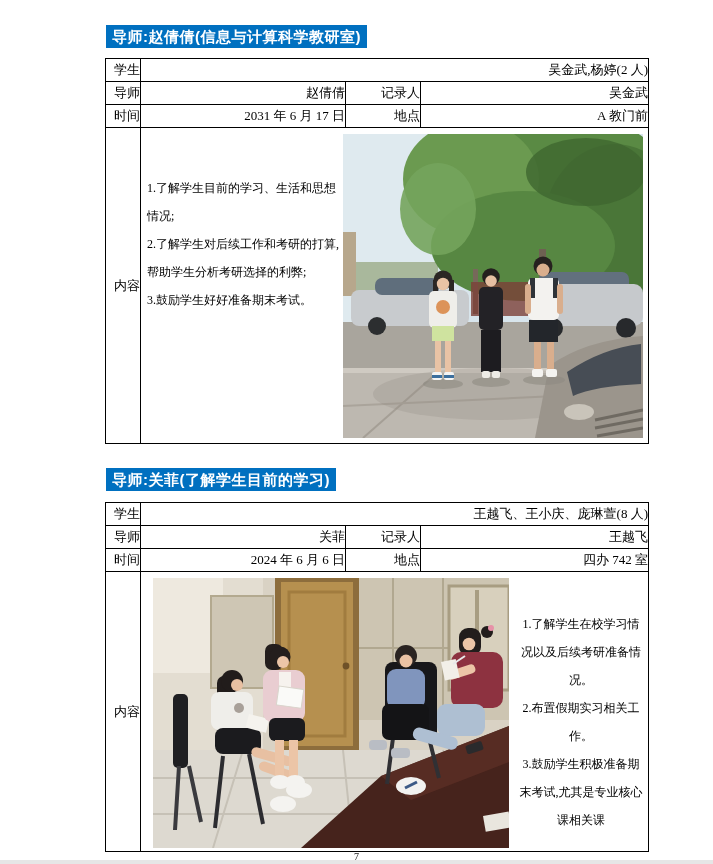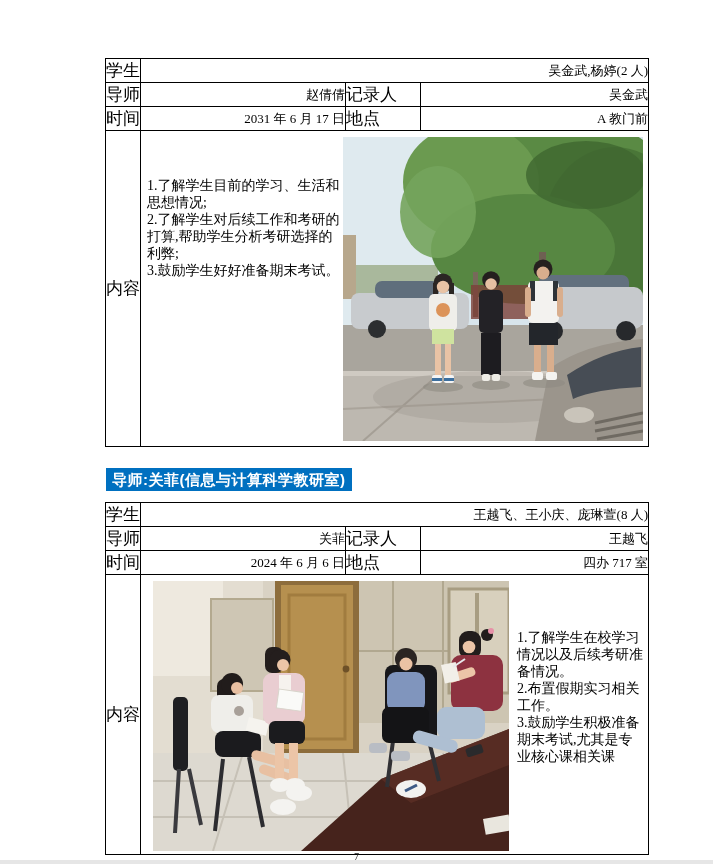--- a/index.html
+++ b/index.html
@@ -10,40 +10,41 @@
           font-size:15px;line-height:23px;height:23px;padding:0 6px;letter-spacing:.5px;
           white-space:nowrap;}
   .banner1{left:106px;top:25px;}
   .banner2{left:106px;top:468px;}
   table.meeting{position:absolute;left:105px;width:543px;border-collapse:collapse;
           table-layout:fixed;font-size:13px;}
   .t1{top:58px;}
   .t2{top:502px;}
   table.meeting td{border:1.5px solid #000;padding:0;vertical-align:middle;
           overflow:hidden;}
-  td.lbl{text-align:left;font-size:17px;}
+  td.lbl{text-align:right;font-size:13px;}
   td.val{padding-left:8px;text-align:right;}
   .row-s{height:23px;}
   .content-flex{display:flex;align-items:flex-start;}
-  .ctext{white-space:pre-line;line-height:17px;font-size:14px;}
+  .ctext{white-space:pre-line;line-height:28px;font-size:12px;}
   .ctext1{width:194px;margin:46px 0 0 6px;}
-  .ctext2{width:128px;margin:54px 0 0 8px;}
+  .ctext2{width:128px;margin:38px 0 0 8px;text-align:center;}
   .photo{flex:0 0 auto;}
   .photo1{width:300px;height:304px;margin:6px 0 0 2px;}
   .photo2{width:356px;height:270px;margin:6px 0 0 12px;}
   .photo svg{display:block;width:100%;height:100%;}
   .page-number{position:absolute;left:354px;top:851px;font-size:10px;color:#222;
           font-family:"Liberation Serif",serif;}
   .page-edge{position:absolute;left:0;top:860px;width:713px;height:4px;background:#e6e6e6;}
 </style>
 </head>
 <body>
 
 <div class="page">
 
+  <div class="banner banner1">导师:赵倩倩(信息与计算科学教研室)</div>
 
   <table class="meeting t1">
     <colgroup>
         <col style="width:35px">
         <col style="width:205px">
         <col style="width:75px">
         <col style="width:228px">
       </colgroup>
     <tbody>
         <tr class="row-s">
@@ -137,21 +138,21 @@
               <rect x="189" y="235" width="11" height="8" rx="2" fill="#f4f3f0"></rect>
               <rect x="203" y="235" width="11" height="8" rx="2" fill="#f4f3f0"></rect>
             </svg>
           </div>
         </div>
       </td>
     </tr>
   </tbody>
     </table>
 
-  <div class="banner banner2">导师:关菲(信息与计算科学教研室)</div>
+  <div class="banner banner2">导师:关菲(了解学生目前的学习)</div>
 
   <table class="meeting t2">
     <colgroup>
         <col style="width:35px">
         <col style="width:205px">
         <col style="width:75px">
         <col style="width:228px">
       </colgroup>
     <tbody>
         <tr class="row-s">
@@ -161,21 +162,21 @@
     <tr class="row-s">
       <td class="lbl">导师</td>
       <td class="val">关菲</td>
       <td class="lbl">记录人</td>
       <td class="val">王越飞</td>
     </tr>
     <tr class="row-s">
       <td class="lbl">时间</td>
       <td class="val">2024 年 6 月 6 日</td>
       <td class="lbl">地点</td>
-      <td class="val">四办 717 室</td>
+      <td class="val">四办 742 室</td>
     </tr>
     <tr style="height:280px">
       <td class="lbl">内容</td>
       <td colspan="3" style="vertical-align:top">
         <div class="content-flex">
           <div class="photo photo2" role="img" aria-label="导师与三名学生在四办414室办公室围坐交流的照片">
             <svg viewBox="0 0 356 270" preserveAspectRatio="none">
               <rect width="356" height="270" fill="#d9d2c4"></rect>
               <rect width="110" height="270" fill="#e3ddd1"></rect>
               <rect x="0" y="0" width="70" height="95" fill="#eee9df"></rect>

